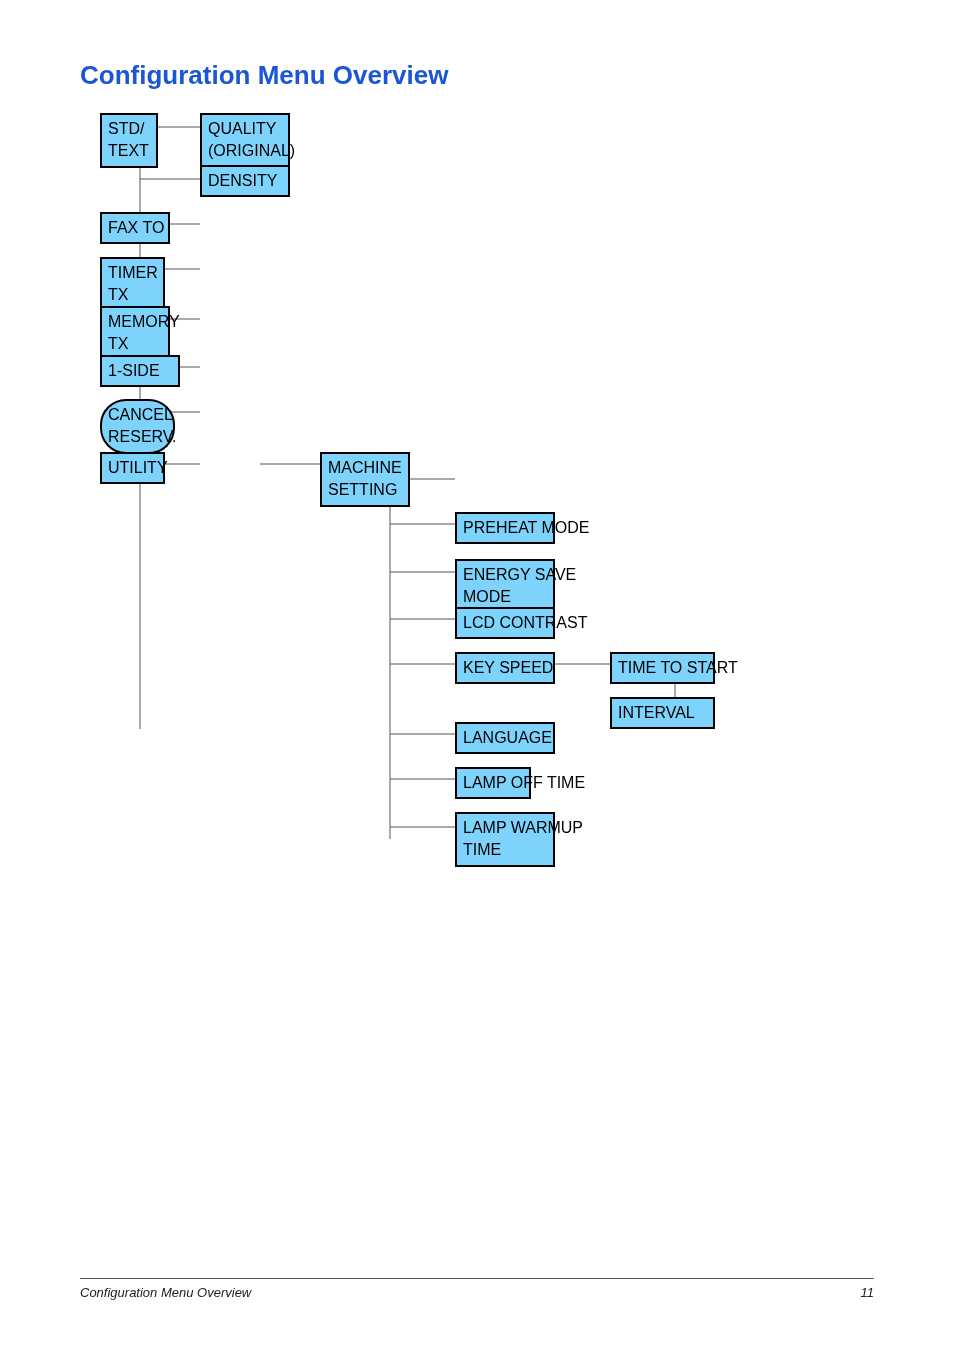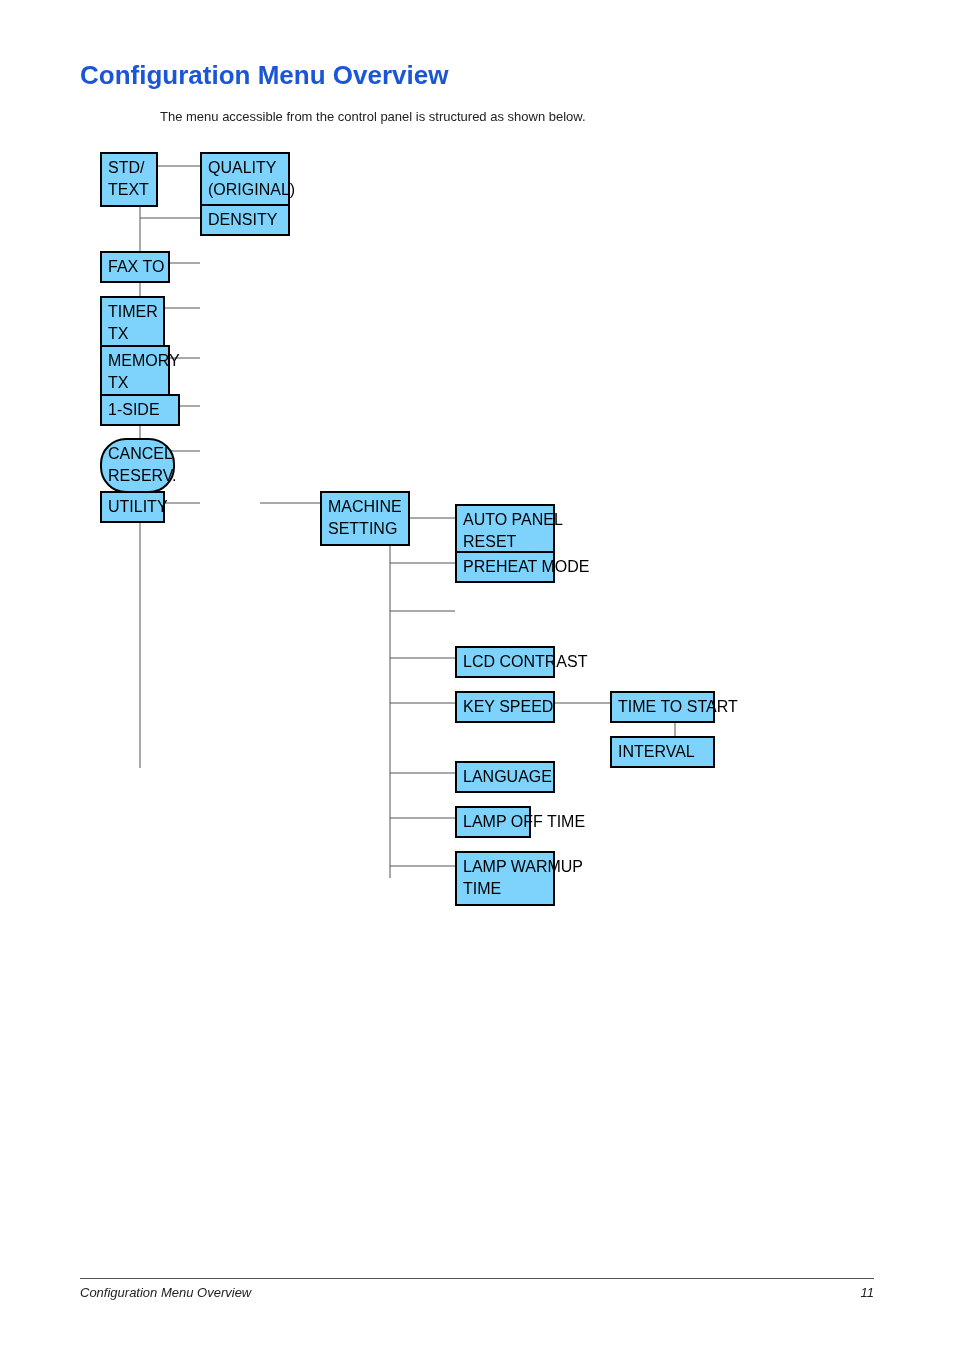--- a/index.html
+++ b/index.html
@@ -76,21 +76,20 @@
       font-style: italic;
       font-size: 13px;
       color: #222;
     }
   </style>
 </head>
 <body>
 
 <div class="page">
   <h1 class="page-title">Configuration Menu Overview</h1>
-  <p class="subtitle">The menu accessible from the control panel is structured as shown below.</p>
 
   <div class="tree-wrapper">
 
     <svg class="tree-svg">
 
       <line x1="40" y1="38" x2="40" y2="620" stroke="#555" stroke-width="1"></line>
 
       <line x1="40" y1="18" x2="100" y2="18" stroke="#555" stroke-width="1"></line>
 
       <line x1="40" y1="70" x2="100" y2="70" stroke="#555" stroke-width="1"></line>
@@ -153,25 +152,25 @@
     <div class="node-box" style="left:0px; top:246px; width:80px;">1-SIDE</div>
 
     <div class="node-box" style="left:0px; top:290px; width:75px;border-radius:26px;">CANCEL
 RESERV.</div>
 
     <div class="node-box" style="left:0px; top:343px; width:65px;">UTILITY</div>
 
     <div class="node-box" style="left:220px; top:343px; width:90px;">MACHINE
 SETTING</div>
 
-    <div class="node-box" style="left:355px; top:356px; width:100px;">AUTO PANEL
-RESET</div>
 
     <div class="node-box" style="left:355px; top:403px; width:100px;">PREHEAT MODE</div>
 
+    <div class="node-box" style="left:355px; top:450px; width:100px;">ENERGY SAVE
+MODE</div>
 
     <div class="node-box" style="left:355px; top:498px; width:100px;">LCD CONTRAST</div>
 
     <div class="node-box" style="left:355px; top:543px; width:100px;">KEY SPEED</div>
 
     <div class="node-box" style="left:510px; top:543px; width:105px;">TIME TO START</div>
 
     <div class="node-box" style="left:510px; top:588px; width:105px;">INTERVAL</div>
 
     <div class="node-box" style="left:355px; top:613px; width:100px;">LANGUAGE</div>

